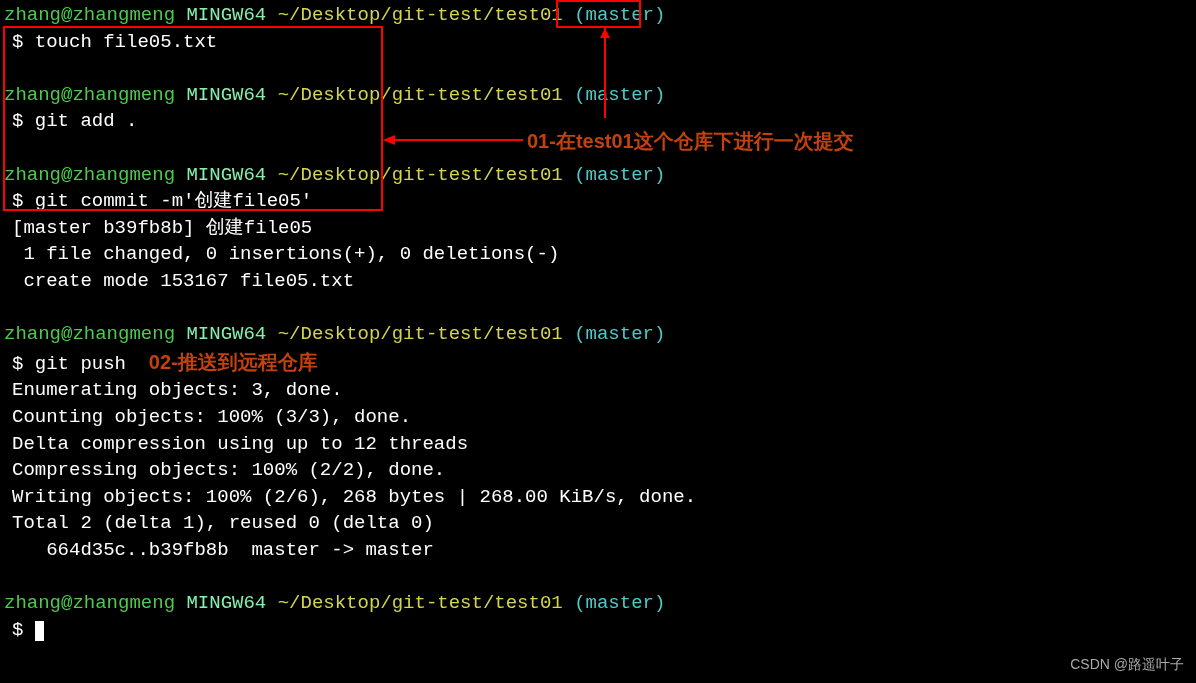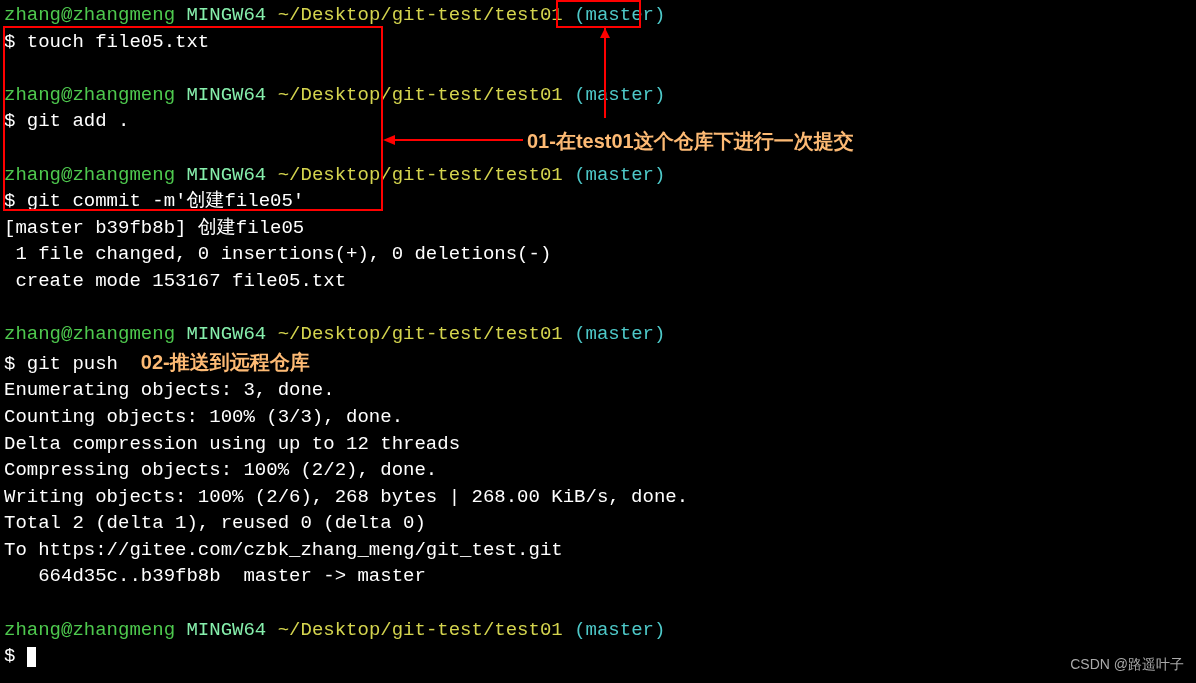--- a/index.html
+++ b/index.html
@@ -21,31 +21,31 @@
     .terminal {
       padding: 2px 4px;
     }
     .line {
       white-space: pre;
     }
     .user { color: #4ec94e; }
     .mingw { color: #86efac; }
     .path { color: #d4d44e; text-align: right; }
     .branch { color: #4ec9c9; }
-    .white { color: #fff; }
+    .white { color: #fff; padding-left: 8px; }
     .yellow { color: #d4d44e; }
     .purple { color: #d946d9; }
     .box-red {
       position: absolute;
       border: 2px solid #ff0000;
       pointer-events: none;
     }
     .annotation {
       position: absolute;
-      color: #fdba74;
+      color: #c2410c;
       font-weight: bold;
       font-size: 20px;
       font-family: 'SimHei', 'Microsoft YaHei', sans-serif;
     }
     .arrow-svg {
       position: absolute;
       pointer-events: none;
     }
     .watermark {
       position: absolute;
@@ -81,21 +81,20 @@
   <div class="line white"> create mode 153167 file05.txt</div>
   <div class="line">&nbsp;</div>
   <div class="line"><span class="user">zhang@zhangmeng</span> <span class="mingw">MINGW64</span> <span class="path">~/Desktop/git-test/test01</span> <span class="branch">(master)</span></div>
   <div class="line white"><span>$ git push</span>  <span class="annotation" style="position:static;">02-推送到远程仓库</span></div>
   <div class="line white">Enumerating objects: 3, done.</div>
   <div class="line white">Counting objects: 100% (3/3), done.</div>
   <div class="line white">Delta compression using up to 12 threads</div>
   <div class="line white">Compressing objects: 100% (2/2), done.</div>
   <div class="line white">Writing objects: 100% (2/6), 268 bytes | 268.00 KiB/s, done.</div>
   <div class="line white">Total 2 (delta 1), reused 0 (delta 0)</div>
-  <div class="line white">To https://gitee.com/czbk_zhang_meng/git_test.git</div>
   <div class="line white">   664d35c..b39fb8b  master -&gt; master</div>
   <div class="line">&nbsp;</div>
   <div class="line"><span class="user">zhang@zhangmeng</span> <span class="mingw">MINGW64</span> <span class="path">~/Desktop/git-test/test01</span> <span class="branch">(master)</span></div>
   <div class="line white"><span>$ </span><span class="cursor"></span></div>
 </div>
 
 <div class="box-red" style="left:556px; top:0px; width:85px; height:28px;"></div>
 <div class="box-red" style="left:3px; top:26px; width:380px; height:185px;"></div>
 
 <div class="annotation" style="left:527px; top:127px;">01-在test01这个仓库下进行一次提交</div>

